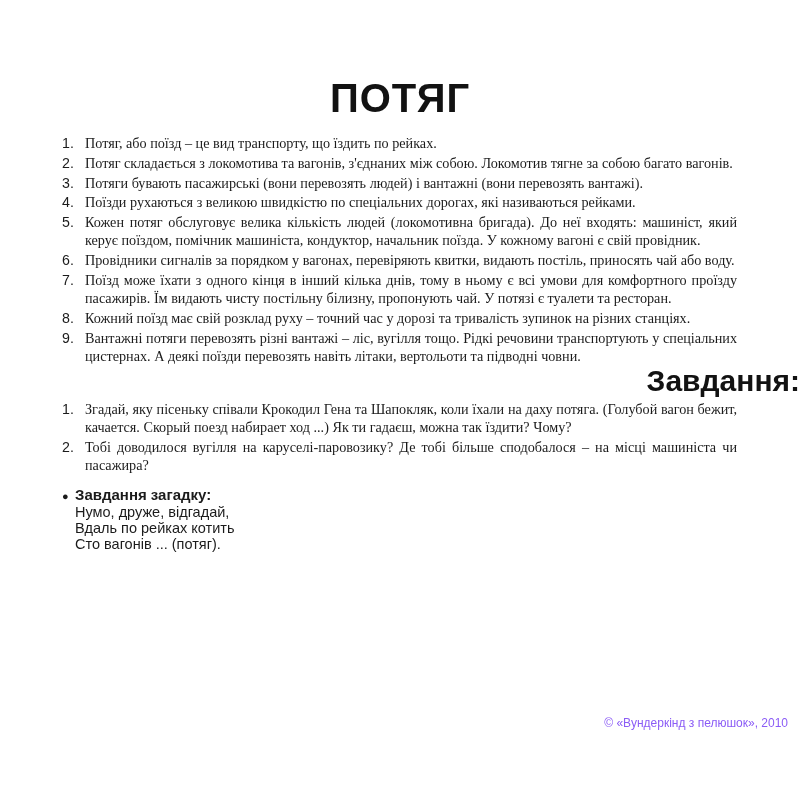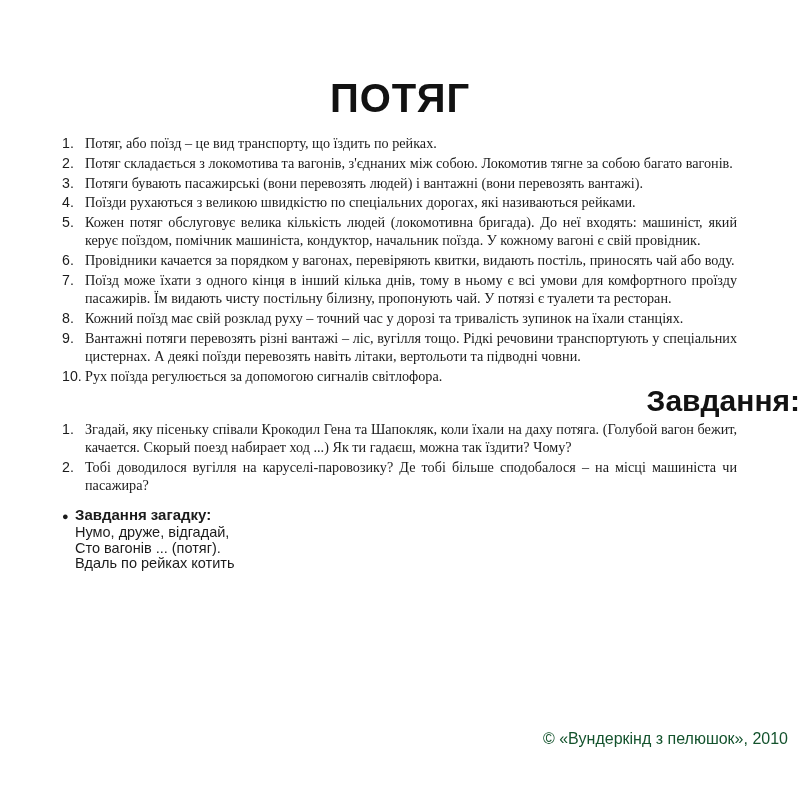--- a/index.html
+++ b/index.html
@@ -73,25 +73,25 @@
     width: 13px;
     font-size: 11px;
   }
   .riddle-lines {
     padding-left: 13px;
     font-size: 14.5px;
     line-height: 15.7px;
   }
   .footer {
     position: absolute;
-    top: 732px;
+    top: 716px;
     right: 12px;
-    font-size: 16px;
+    font-size: 12px;
     line-height: 14px;
-    color: #14532d;
+    color: #8b5cf6;
   }
 </style>
 </head>
 <body>
 
 <div class="card">
 
   <h1 class="page-title">ПОТЯГ</h1>
 
   <div class="list">
@@ -110,37 +110,33 @@
     <div class="list-item">
       <span class="num">4.</span>
       <div class="txt">Поїзди рухаються з великою швидкістю по спеціальних дорогах, які називаються рейками.</div>
     </div>
     <div class="list-item">
       <span class="num">5.</span>
       <div class="txt">Кожен потяг обслуговує велика кількість людей (локомотивна бригада). До неї входять: машиніст, який керує поїздом, помічник машиніста, кондуктор, начальник поїзда. У кожному вагоні є свій провідник.</div>
     </div>
     <div class="list-item">
       <span class="num">6.</span>
-      <div class="txt">Провідники качается за порядком у вагонах, перевіряють квитки, видають постіль, приносять чай або воду.</div>
+      <div class="txt">Провідники сигналів за порядком у вагонах, перевіряють квитки, видають постіль, приносять чай або воду.</div>
     </div>
     <div class="list-item">
       <span class="num">7.</span>
       <div class="txt">Поїзд може їхати з одного кінця в інший кілька днів, тому в ньому є всі умови для комфортного проїзду пасажирів. Їм видають чисту постільну білизну, пропонують чай. У потязі є туалети та ресторан.</div>
     </div>
     <div class="list-item">
       <span class="num">8.</span>
-      <div class="txt">Кожний поїзд має свій розклад руху – точний час у дорозі та тривалість зупинок на їхали станціях.</div>
+      <div class="txt">Кожний поїзд має свій розклад руху – точний час у дорозі та тривалість зупинок на різних станціях.</div>
     </div>
     <div class="list-item">
       <span class="num">9.</span>
       <div class="txt">Вантажні потяги перевозять різні вантажі – ліс, вугілля тощо. Рідкі речовини транспортують у спеціальних цистернах. А деякі поїзди перевозять навіть літаки, вертольоти та підводні човни.</div>
-    </div>
-    <div class="list-item">
-      <span class="num">10.</span>
-      <div class="txt">Рух поїзда регулюється за допомогою сигналів світлофора.</div>
     </div>
   </div>
 
   <h2 class="section-heading">Завдання:</h2>
 
   <div class="list">
     <div class="list-item">
       <span class="num">1.</span>
       <div class="txt">Згадай, яку пісеньку співали Крокодил Гена та Шапокляк, коли їхали на даху потяга. (Голубой вагон бежит, качается. Скорый поезд набирает ход ...) Як ти гадаєш, можна так їздити? Чому?</div>
     </div>
@@ -150,20 +146,20 @@
     </div>
   </div>
 
   <div class="riddle">
     <div class="riddle-head">
       <span class="bullet">●</span>
       <span>Завдання загадку:</span>
     </div>
     <div class="riddle-lines">
       <div>Нумо, друже, відгадай,</div>
+      <div>Вдаль по рейках котить</div>
       <div>Сто вагонів ... (потяг).</div>
-      <div>Вдаль по рейках котить</div>
     </div>
   </div>
 
   <div class="footer">© «Вундеркінд з пелюшок», 2010</div>
 
 </div>
 
 </body></html>

